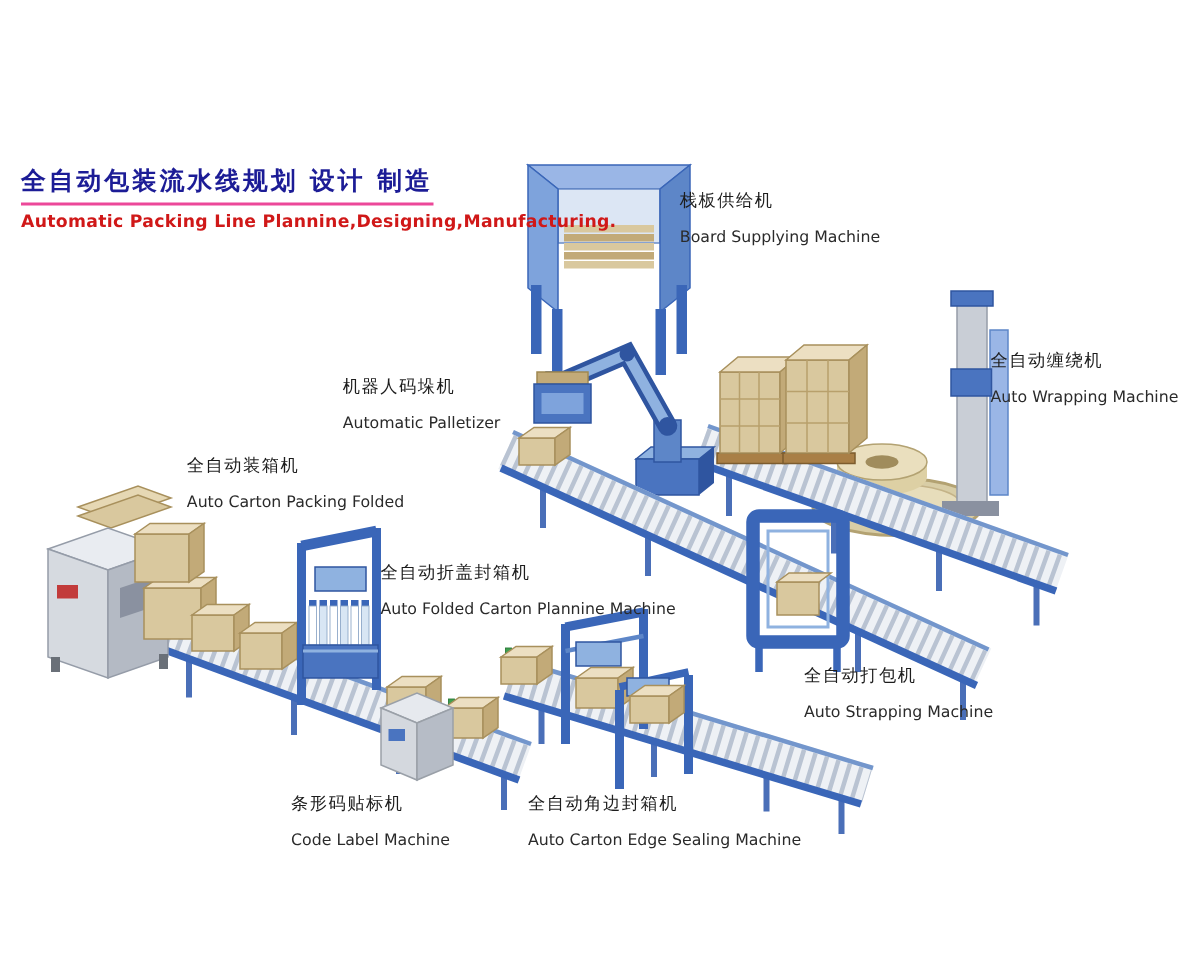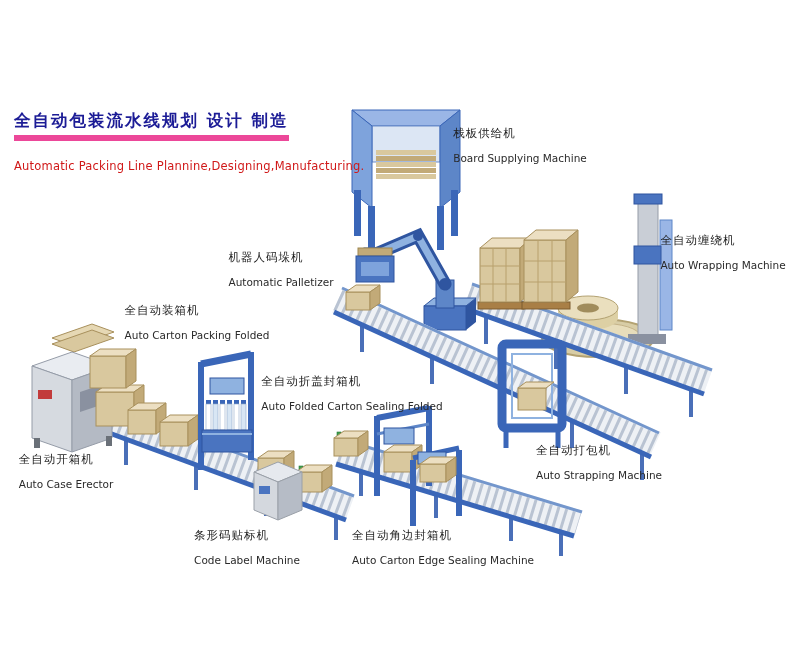--- a/index.html
+++ b/index.html
@@ -4,23 +4,23 @@
 <style>
   html,body{margin:0;padding:0;background:#ffffff;}
   .canvas{
     position:relative;width:800px;height:650px;background:#ffffff;
     font-family:"DejaVu Sans","Liberation Sans",sans-serif;overflow:hidden;
   }
   .scene{position:absolute;left:0;top:0;}
   .title-block{position:absolute;left:14px;top:110px;}
   .title-zh{
     margin:0;display:inline-block;font-size:16.5px;font-weight:bold;color:#1c1c96;
-    letter-spacing:2px;border-bottom:6px solid #ec4899;padding-bottom:3px;
+    letter-spacing:2px;border-bottom:2px solid #ec4899;padding-bottom:3px;
   }
-  .title-en{font-size:11.5px;font-weight:normal;color:#d01818;margin-top:18px;letter-spacing:0.2px;}
+  .title-en{font-size:11.5px;font-weight:bold;color:#d01818;margin-top:3px;letter-spacing:0.2px;}
   .lbl{
     position:absolute;transform:translateX(-50%);text-align:left;
     white-space:nowrap;color:#1d1d1d;line-height:1.25;
   }
   .lbl .zh{font-size:11.5px;letter-spacing:1px;}
   .lbl .en{font-size:10.5px;margin-top:12px;color:#2a2a2a;}
 </style>
 </head>
 <body>
 
@@ -258,27 +258,23 @@
     <div class="en">Automatic Palletizer</div>
   </div>
 
   <div class="lbl" style="left:197px;top:303px">
     <div class="zh">全自动装箱机</div>
     <div class="en">Auto Carton Packing Folded</div>
   </div>
 
   <div class="lbl" style="left:352px;top:374px">
     <div class="zh">全自动折盖封箱机</div>
-    <div class="en">Auto Folded Carton Sealing Folded</div>
-  </div>
-
-  <div class="lbl" style="left:66px;top:452px">
-    <div class="zh">全自动开箱机</div>
-    <div class="en">Auto Case Erector</div>
-  </div>
+    <div class="en">Auto Folded Carton Plannine Machine</div>
+  </div>
+
 
   <div class="lbl" style="left:247px;top:528px">
     <div class="zh">条形码贴标机</div>
     <div class="en">Code Label Machine</div>
   </div>
 
   <div class="lbl" style="left:599px;top:443px">
     <div class="zh">全自动打包机</div>
     <div class="en">Auto Strapping Machine</div>
   </div>

